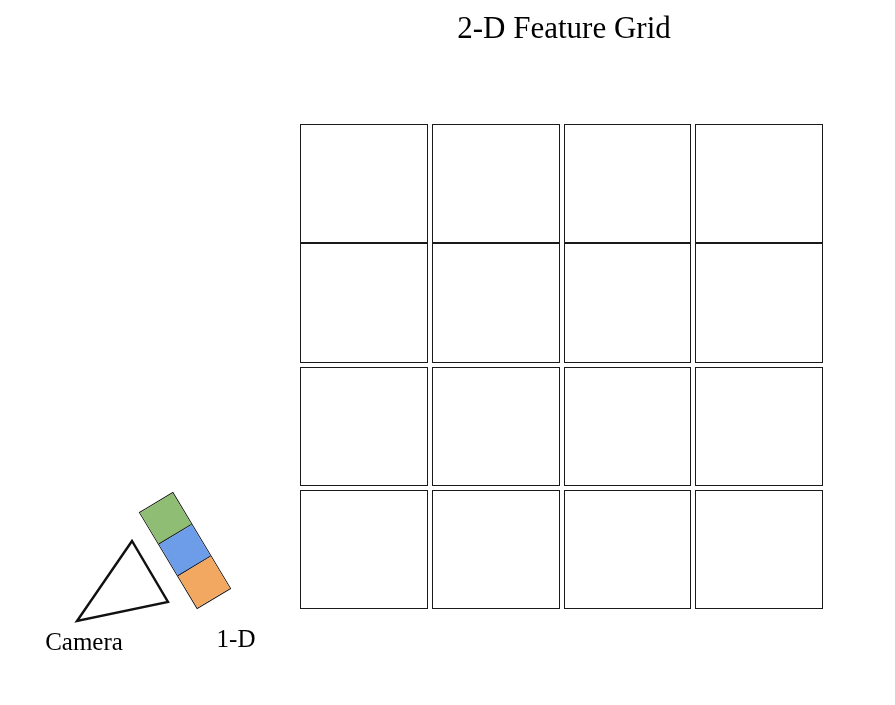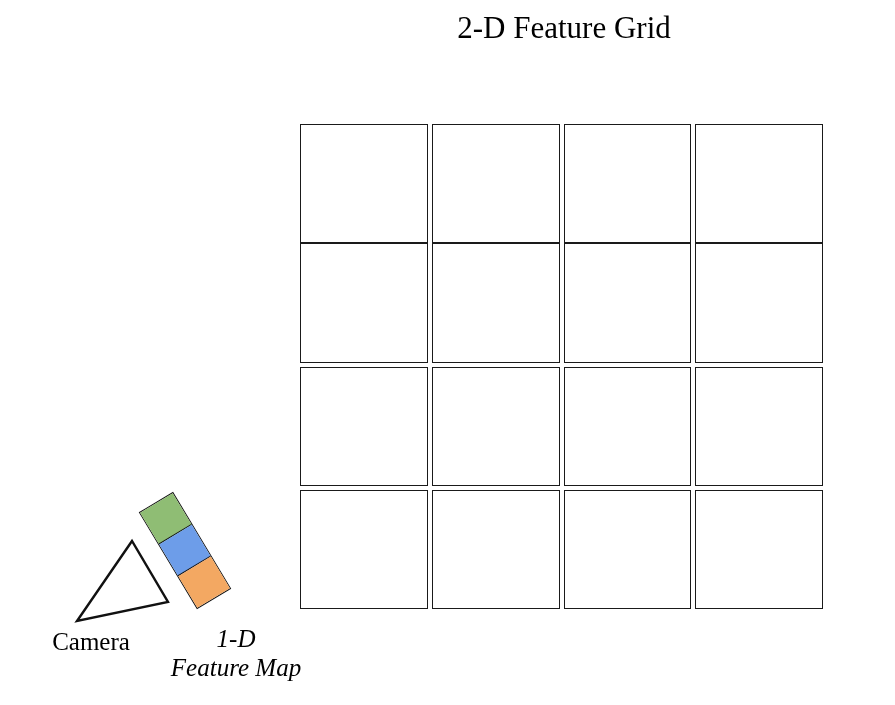--- a/index.html
+++ b/index.html
@@ -67,35 +67,34 @@
     display:flex;flex-direction:column;
   }
   .feature-cell{
     height:37px;
     border-bottom:1.3px solid var(--strip-border);
   }
   .feature-cell:last-child{border-bottom:none;}
 
   .camera-label{
     position:absolute;
-    left:91px;top:627px;
+    left:84px;top:627px;
     transform:translateX(-50%);
     font-size:25px;
     line-height:1.16;
     white-space:nowrap;
   }
   .feature-map-label{
     position:absolute;
     left:236px;top:624px;
     transform:translateX(-50%);
     font-size:25px;
     line-height:29px;
-    text-align:center;
+    text-align:right;
     white-space:nowrap;
-    font-style:italic;
   }
   .caption{
     position:absolute;
     left:565px;top:645px;
     transform:translateX(-50%);
     font-size:32px;
     line-height:1.2;
     white-space:nowrap;
   }
 </style>
@@ -142,17 +141,16 @@
 
   <div class="feature-cell" style="background: rgb(143, 189, 116);"></div>
       <div class="feature-cell" style="background: rgb(109, 157, 233);"></div>
       <div class="feature-cell" style="background: rgb(243, 168, 98);"></div>
     </div>
 
   <div class="camera-label">Camera</div>
 
   <div class="feature-map-label">
     <div>1-D</div>
-    <div>Feature Map</div>
   </div>
 
 
 </div>
 
 </body></html>

